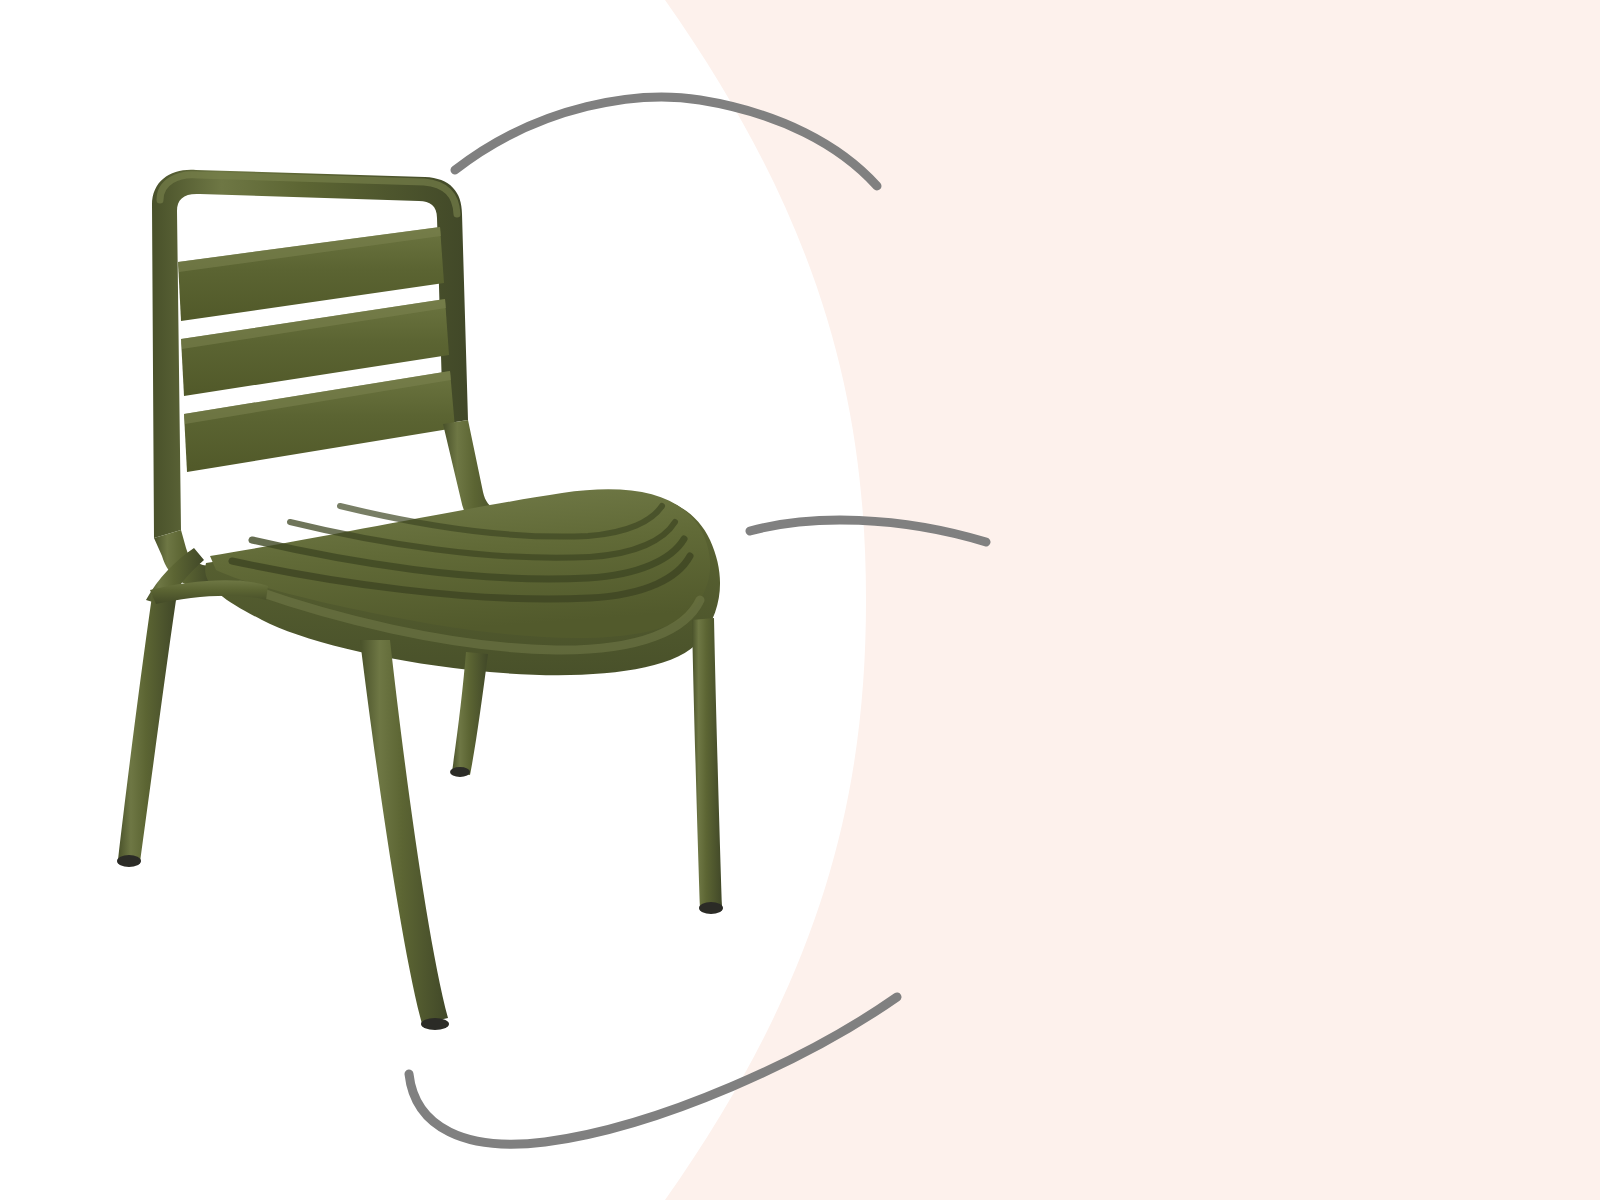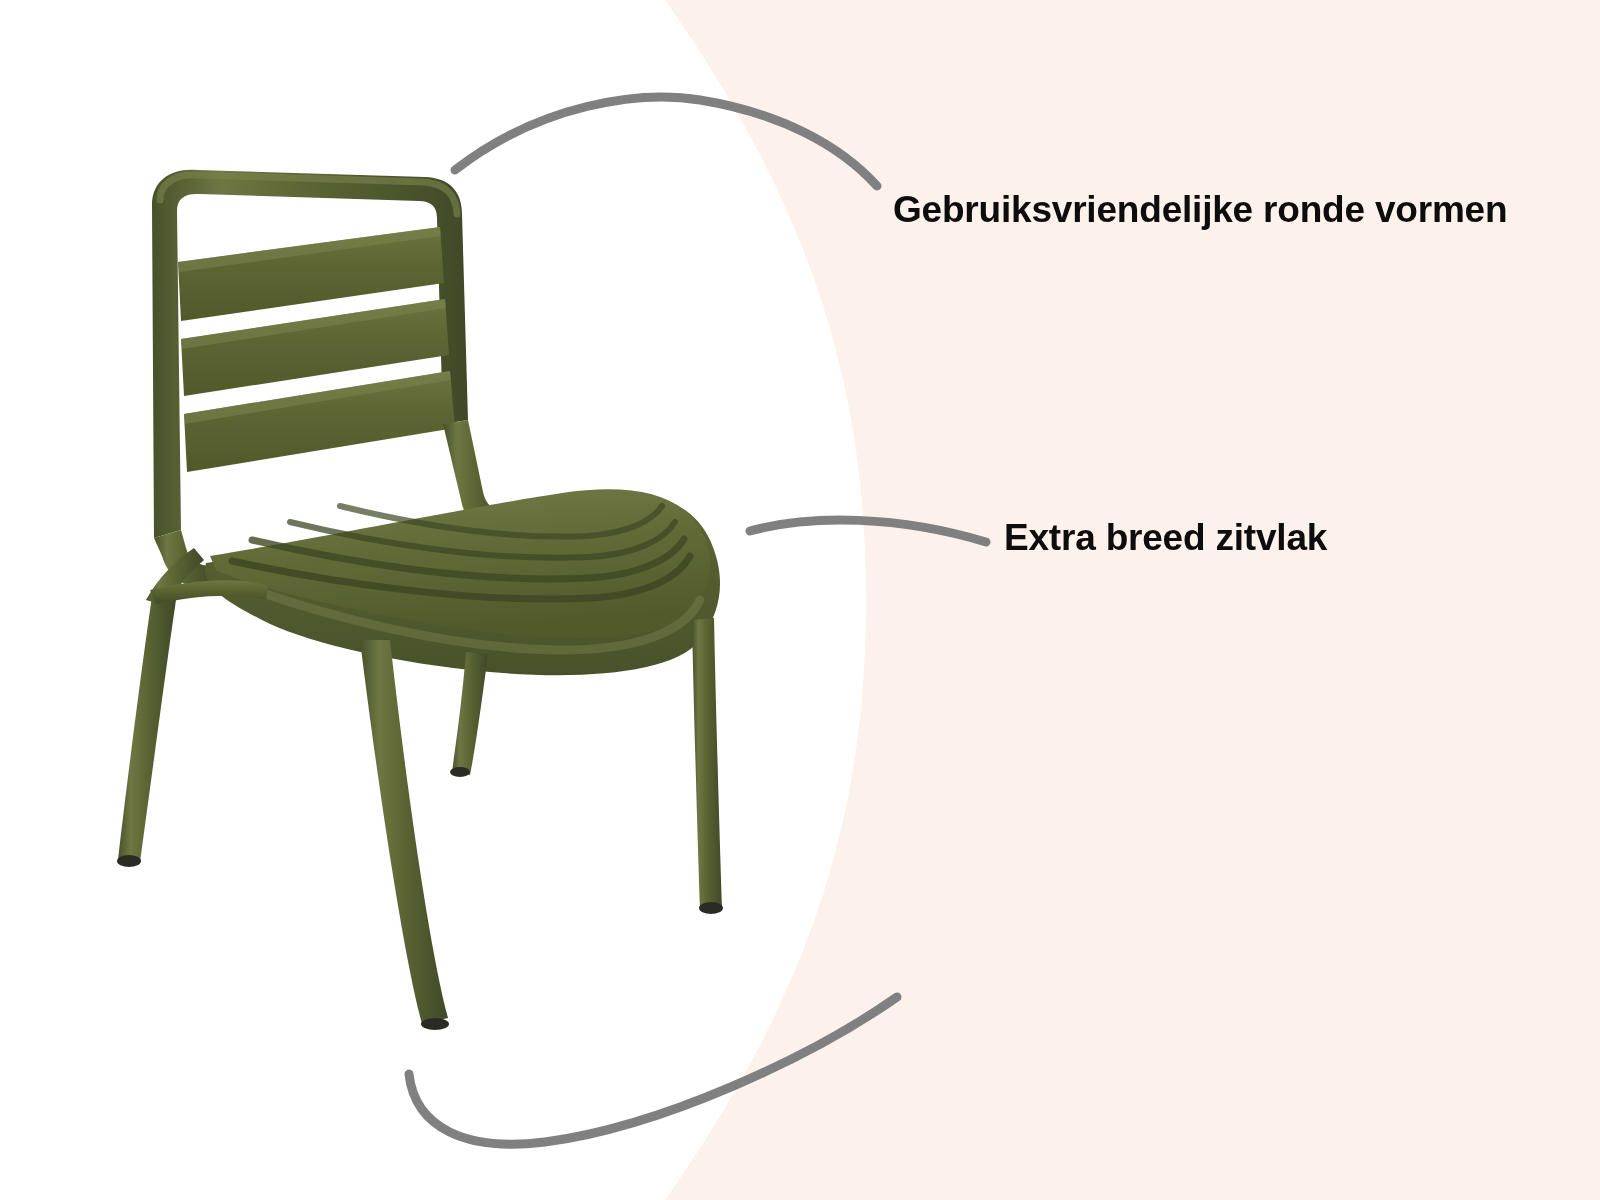--- a/index.html
+++ b/index.html
@@ -206,18 +206,16 @@
 
   <svg class="leaders-layer" viewBox="0 0 1600 1200">
     <path d="M 455 170 C 540 104 640 90 700 100 C 780 113 840 145 877 186" fill="none" stroke="#808080" stroke-width="9" stroke-linecap="round"></path>
 
     <path d="M 750 531 C 812 514 900 516 986 542" fill="none" stroke="#808080" stroke-width="9" stroke-linecap="round"></path>
 
     <path d="M 409 1074 C 415 1128 466 1152 545 1142
              C 660 1127 810 1058 897 997" fill="none" stroke="#808080" stroke-width="9" stroke-linecap="round"></path>
   </svg>
 
-  <div class="callout callout-1">Gebruiksvriendelijke ronde vormen</div>
-
-  <div class="callout callout-2">Extra breed zitvlak</div>
+
 
 
 </div>
 
 </body></html>

